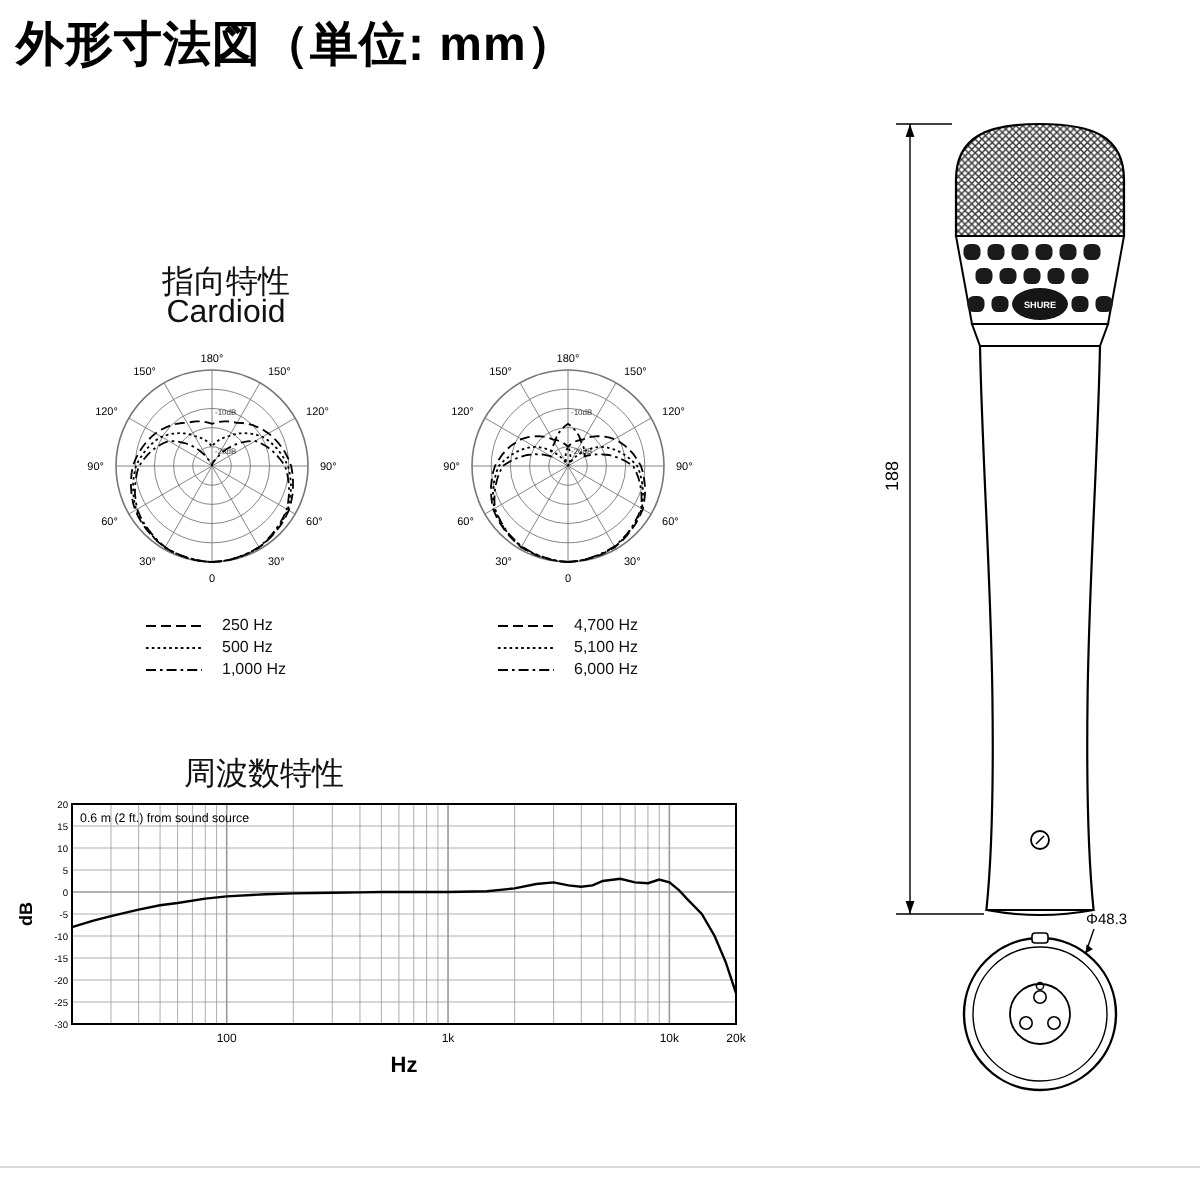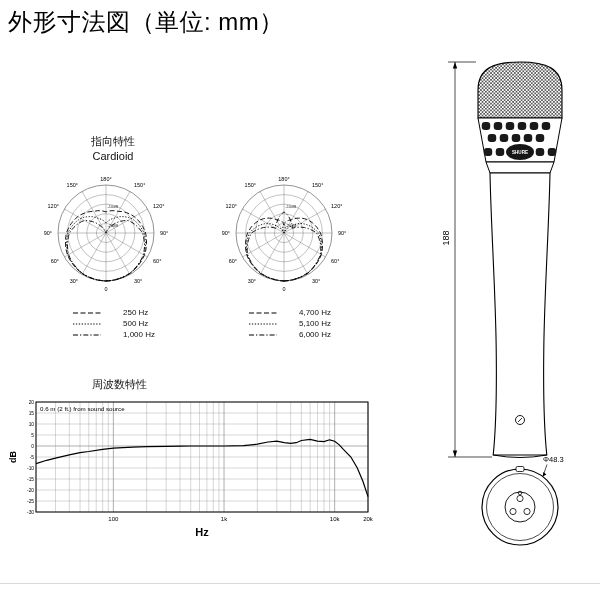--- a/index.html
+++ b/index.html
@@ -1,23 +1,23 @@
 <!DOCTYPE html>
 <html><head>
 <meta charset="utf-8">
 <style>
   *{margin:0;padding:0;box-sizing:border-box}
   html,body{width:600px;height:600px}
   body{font-family:"Liberation Sans",sans-serif;background:#fff;color:#000}
   .page{position:relative;width:600px;height:600px;background:#fff;overflow:hidden}
   .abs{position:absolute}
-  #title{left:8px;top:6px;font-size:24px;font-weight:normal;letter-spacing:.5px}
-  .sec-label{font-size:11px;color:#111}
+  #title{left:8px;top:6px;font-size:24px;font-weight:bold;letter-spacing:.5px}
+  .sec-label{font-size:16px;color:#111}
   .polar-head{left:80px;top:134px;width:66px;text-align:center;line-height:15px}
-  .leg-row{display:flex;align-items:center;gap:21px;height:11px;font-size:8px;color:#111;white-space:nowrap}
+  .leg-row{display:flex;align-items:center;gap:9px;height:11px;font-size:8px;color:#111;white-space:nowrap}
   .bottom-rule{left:0;top:583px;width:600px;height:1px;background:#d9d9d9}
   svg text{font-family:"Liberation Sans",sans-serif}
 </style>
 </head>
 <body>
 
 <div class="page">
 
   <div class="abs" id="title">外形寸法図（単位: mm）</div>
 

